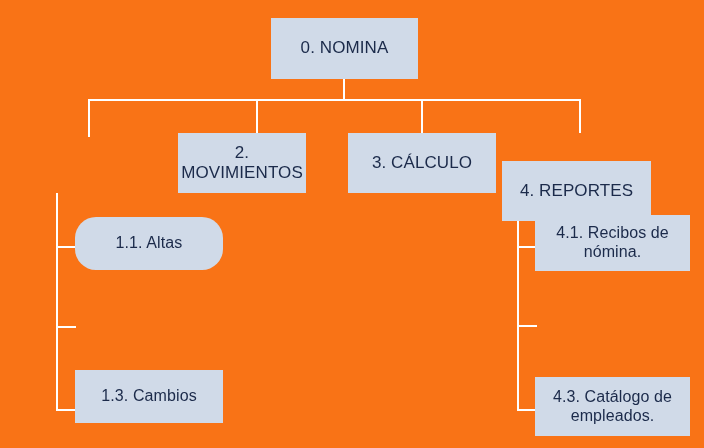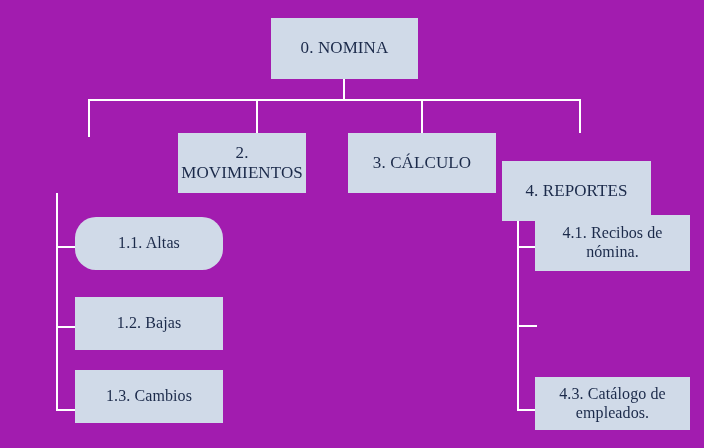--- a/index.html
+++ b/index.html
@@ -4,23 +4,23 @@
 <style>
   html, body {
     margin: 0;
     padding: 0;
     background: #000000;
   }
   #diagram-root {
     position: relative;
     width: 704px;
     height: 448px;
-    background: #a21caf;
+    background: #f97316;
     overflow: hidden;
-    font-family: Liberation Serif, serif;
+    font-family: Liberation Sans, sans-serif;
   }
   .node {
     position: absolute;
     background: #d0dae8;
     color: #1b2a4a;
     display: flex;
     align-items: center;
     justify-content: center;
     text-align: center;
     box-sizing: border-box;
@@ -66,22 +66,21 @@
 
 
   <div class="node level1" style="left:178px; top:133px; width:128px; height:60px;">2. MOVIMIENTOS</div>
 
   <div class="node level1" style="left:348px; top:133px; width:148px; height:60px;">3. CÁLCULO</div>
 
   <div class="node level1" style="left:502px; top:133px; width:149px; height:60px;margin-top:28px;">4. REPORTES</div>
 
   <div class="node level2" style="left:75px; top:217px; width:148px; height:53px;border-radius:21px;">1.1. Altas</div>
 
-  <div class="node level2" style="left:75px; top:297px; width:148px; height:53px;">1.2. Bajas</div>
 
   <div class="node level2" style="left:75px; top:370px; width:148px; height:53px;">1.3. Cambios</div>
 
   <div class="node level2" style="left:535px; top:215px; width:155px; height:56px;">4.1. Recibos de nómina.</div>
 
 
-  <div class="node level2" style="left:535px; top:377px; width:155px; height:53px;">4.3. Catálogo de empleados.</div>
+  <div class="node level2" style="left:535px; top:377px; width:155px; height:59px;">4.3. Catálogo de empleados.</div>
 
 </div>
 
 </body></html>

